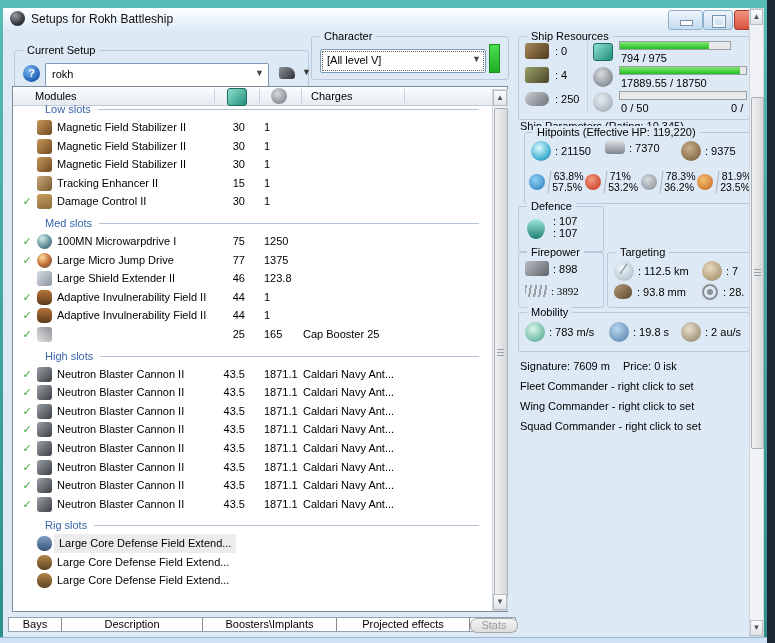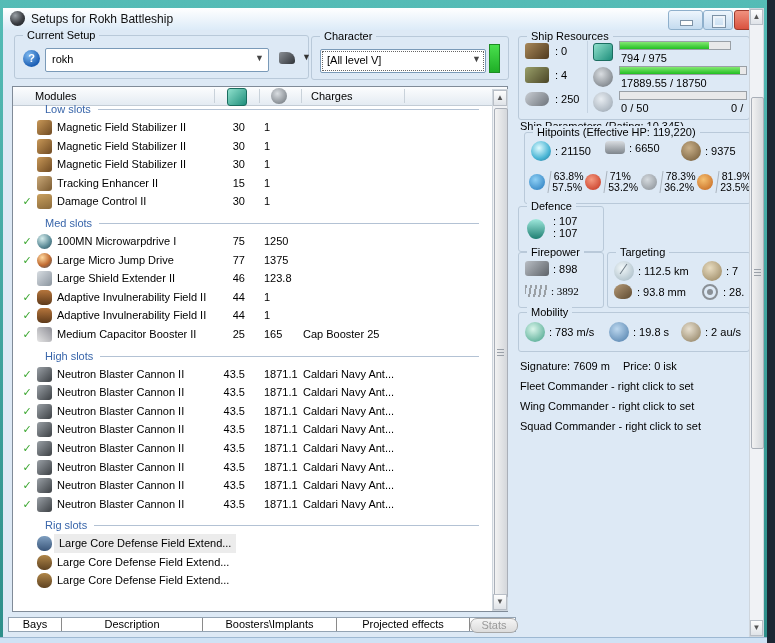--- a/index.html
+++ b/index.html
@@ -134,21 +134,21 @@
         <div class="glyph-min"></div>
       </div>
     <div class="abs winbtn" id="btn-max">
         <div class="glyph-max"></div>
       </div>
     <div class="abs winbtn" id="btn-close"></div>
   </div>
 
   <div class="abs" id="client">
 
-    <div class="gb" style="left:11px;top:5px;width:293px;height:42px;">
+    <div class="gb" style="left:11px;top:20px;width:293px;height:42px;">
       <span class="lg">Current Setup</span>
       <div class="abs" id="helpicon">?</div>
       <div class="combo" style="left:30px;top:12px;width:222px;">
         <span class="val">rokh</span>
         <span class="caret">▼</span>
       </div>
       <div class="abs" id="shipbtn">
         <div id="shipglyph"></div>
         <span id="shipcaret">▼</span>
       </div>
@@ -244,21 +244,20 @@
           <div class="mrow">
             <span class="rc">✓</span>
             <span class="ri ic-invulnerability-field"></span>
             <span class="rn">Adaptive Invulnerability Field II</span>
             <span class="rcpu">44</span>
             <span class="rqty">1</span>
           </div>
           <div class="mrow">
             <span class="rc">✓</span>
             <span class="ri ic-cap-booster"></span>
-            <span class="rn">Medium Capacitor Booster II</span>
             <span class="rcpu">25</span>
             <span class="rqty">165</span>
             <span class="rcharge">Cap Booster 25</span>
           </div>
           <div class="grow">
             <span class="gtext">High slots</span>
             <span class="gline"></span>
           </div>
           <div class="mrow">
             <span class="rc">✓</span>
@@ -394,21 +393,21 @@
     <div class="abs" style="left:517px;top:90px;">Ship Parameters (Rating: 10,345)</div>
 
     <div class="gb" style="left:521px;top:102px;width:225px;height:70px;">
       <span class="lg">Hitpoints (Effective HP: 119,220)</span>
       <div class="rowflex" style="left:6px;top:8px;">
           <div class="ric i-shield"></div>
           <span style="margin-left:4px;">: 21150</span>
         </div>
       <div class="rowflex" style="left:80px;top:8px;">
           <div class="i-armor"></div>
-          <span style="margin-left:4px;">: 6650</span>
+          <span style="margin-left:4px;">: 7370</span>
         </div>
       <div class="rowflex" style="left:156px;top:8px;">
           <div class="ric i-struct"></div>
           <span style="margin-left:4px;">: 9375</span>
         </div>
       <div class="res-cell" style="left:4px;top:38px;">
           <div class="r-ic i-em"></div>
         <div class="res-tx">
             <div>63.8%</div>
             <div>57.5%</div>

